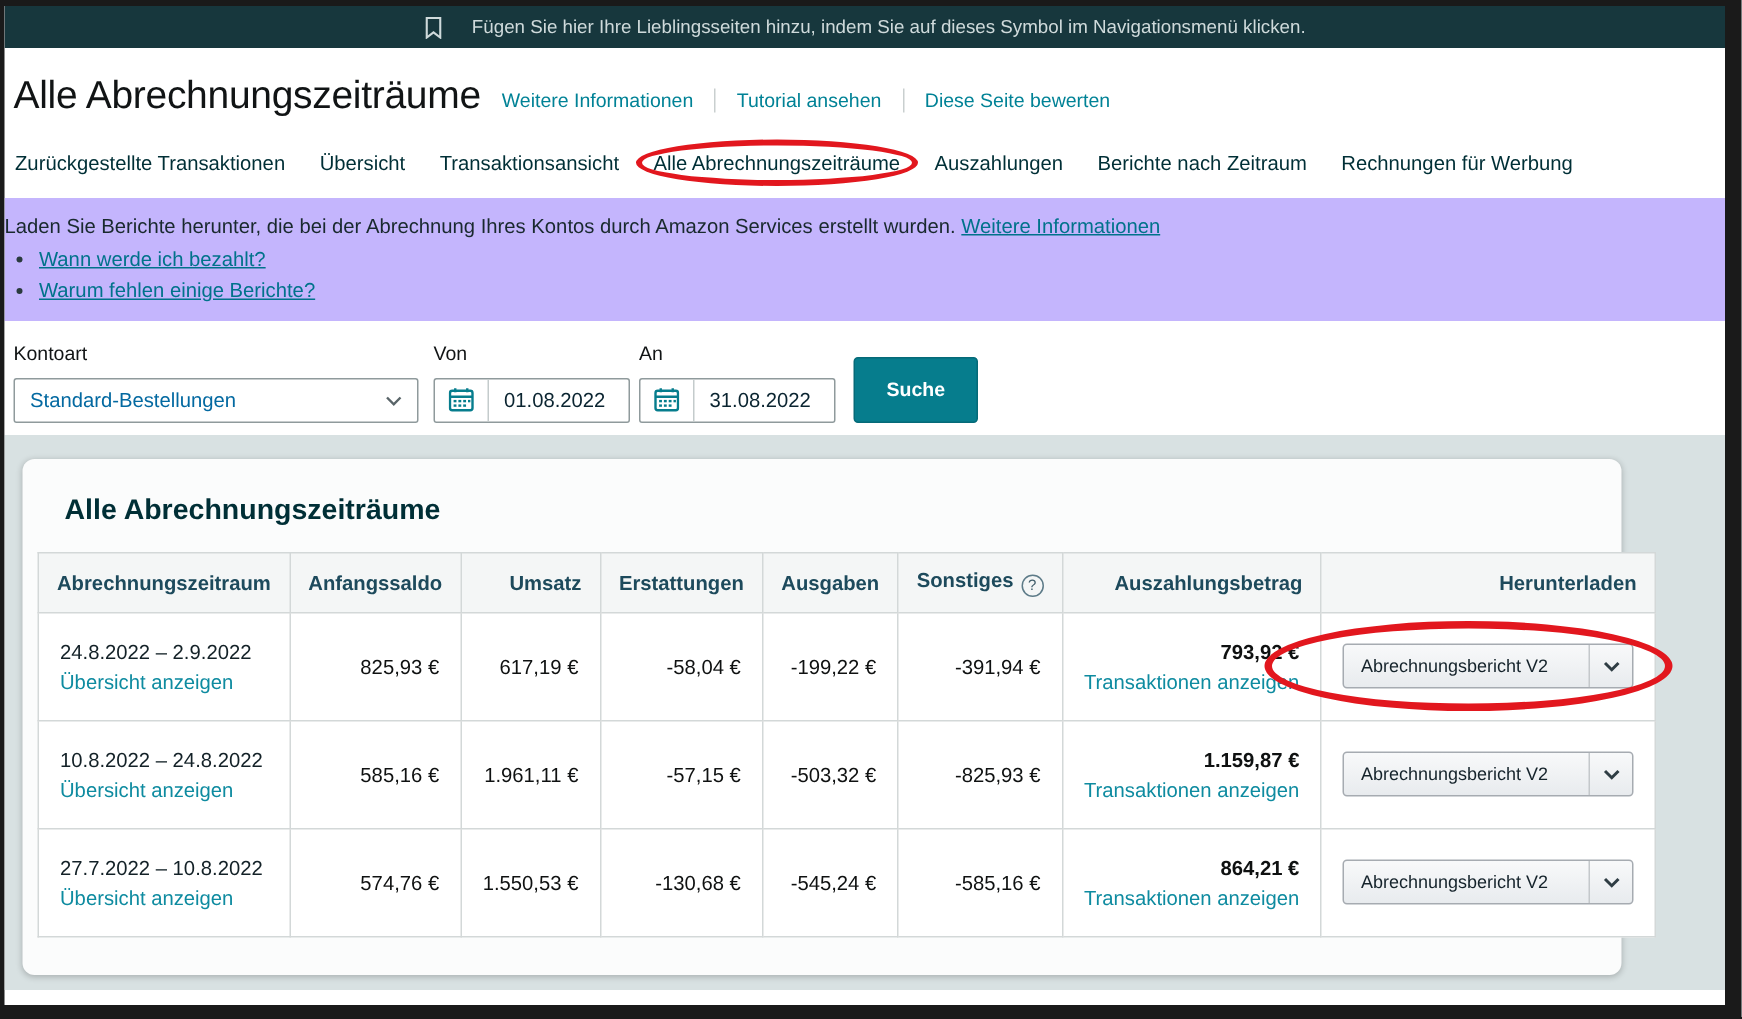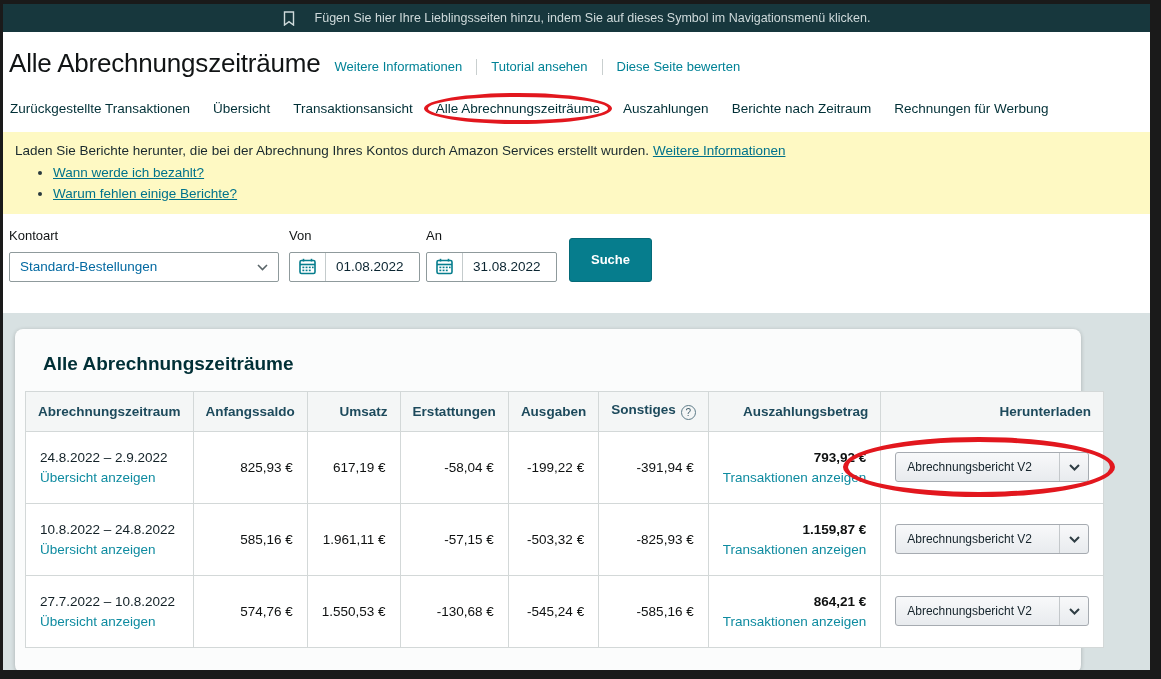--- a/index.html
+++ b/index.html
@@ -45,30 +45,30 @@
   .tab { margin-right:23px; white-space:nowrap; cursor:pointer; position:relative; }
   .tab.active { font-weight:400; }
   .annot-oval-tab {
     position:absolute; left:-12px; right:-12px; top:-8px; bottom:-8px;
     border:4px solid #e2171e; border-radius:50%;
     pointer-events:none;
   }
 
   
   .intro {
-    background:#fef9c3; padding:9px 12px 10px;
+    background:#c4b5fd; padding:9px 0 10px;
     font-size:13.5px; color:#19292e; line-height:1.45;
   }
   .intro a { color:#00728b; text-decoration:underline; cursor:pointer; }
-  .intro ul { margin:2px 0 0 38px; }
+  .intro ul { margin:2px 0 0 23px; }
   .intro li { margin-top:2px; color:#2a3a3e; }
 
   
   .filterbar {
-    background:#ffffff; padding:14px 0 31px 6px;
+    background:#ffffff; padding:14px 0 8px 6px;
     display:flex; align-items:flex-end;
   }
   .field { display:flex; flex-direction:column; }
   .field-label { font-size:13px; color:#111415; margin-bottom:9px; }
   .select {
     width:270px; height:30px; border:1px solid #8f9a9c; background:#fff;
     display:flex; align-items:center; justify-content:space-between;
     padding:0 10px; font-size:13.5px; color:#0369a1; cursor:pointer; border-radius:2px;
   }
   .dategroup {

